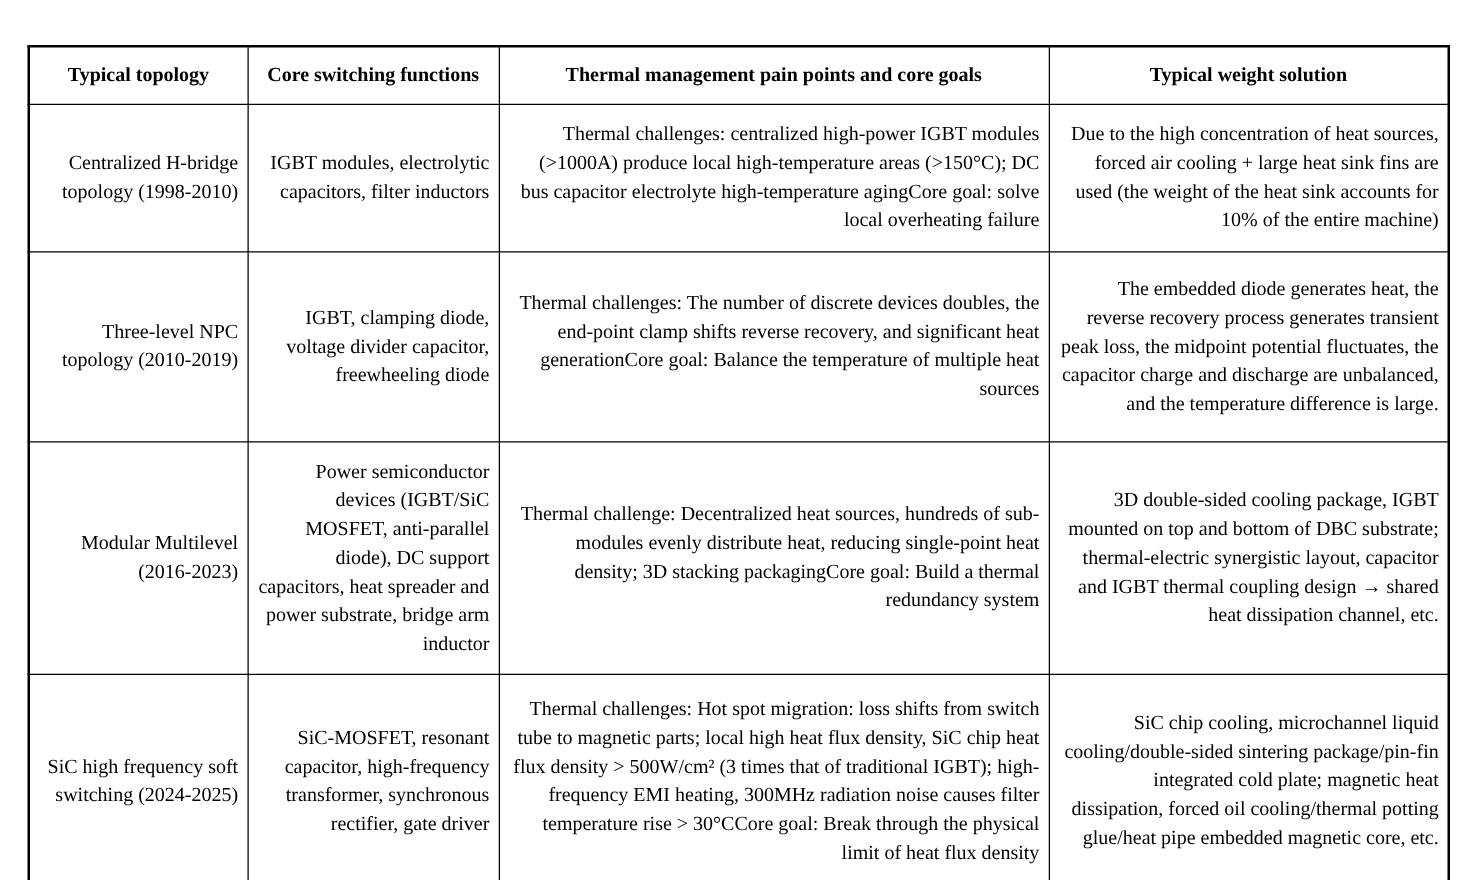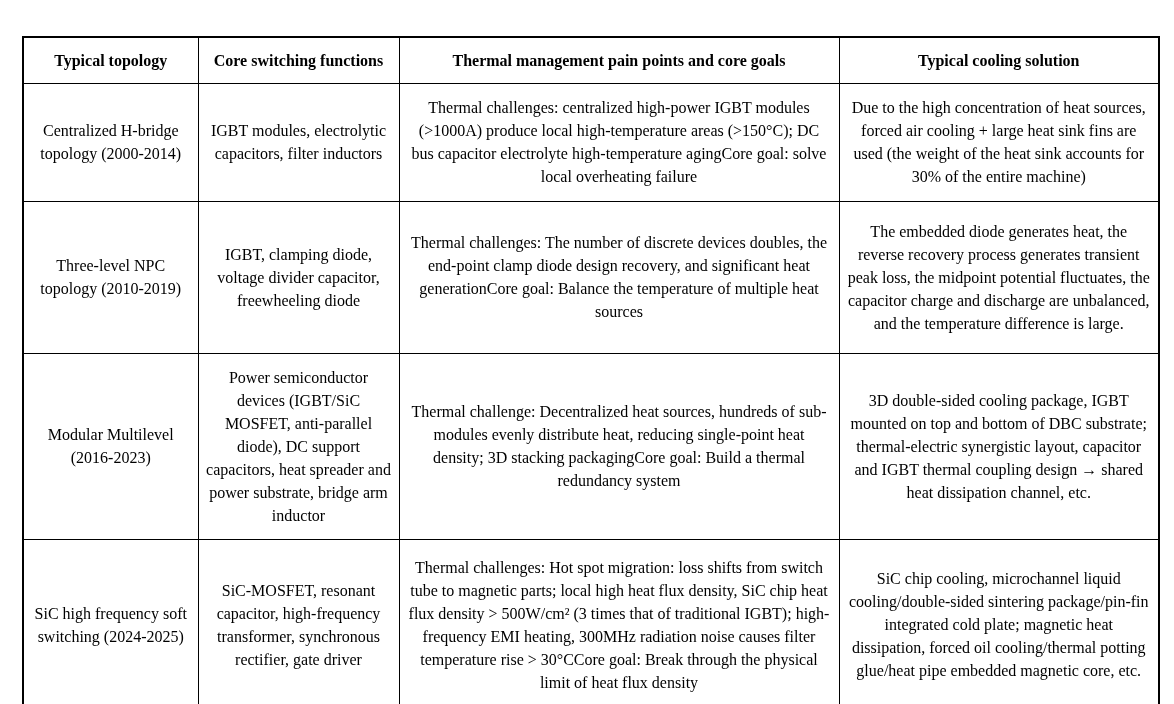--- a/index.html
+++ b/index.html
@@ -31,21 +31,21 @@
     vertical-align: middle;
     overflow: hidden;
   }
   table.topology-table th {
     font-weight: bold;
     text-align: center;
     padding: 2px 6px;
     height: 46px;
   }
   table.topology-table td {
-    text-align: center;
+    text-align: right;
     padding: 3px 7px;
   }
   tr.row-1 td { height: 118px; }
   tr.row-2 td { height: 152px; }
   tr.row-3 td { height: 186px; }
   tr.row-4 td { height: 172px; }
 </style>
 </head>
 <body>
 
@@ -55,34 +55,34 @@
       <col style="width:175px">
       <col style="width:201px">
       <col style="width:440px">
       <col style="width:320px">
     </colgroup>
     <thead>
       <tr>
         <th>Typical topology</th>
         <th>Core switching functions</th>
         <th>Thermal management pain points and core goals</th>
-        <th>Typical cooling solution</th>
+        <th>Typical weight solution</th>
       </tr>
     </thead>
     <tbody>
       <tr class="row-1">
-        <td>Centralized H-bridge topology (2000-2014)</td>
+        <td>Centralized H-bridge topology (1998-2010)</td>
         <td>IGBT modules, electrolytic capacitors, filter inductors</td>
         <td>Thermal challenges: centralized high-power IGBT modules (&gt;1000A) produce local high-temperature areas (&gt;150°C); DC bus capacitor electrolyte high-temperature agingCore goal: solve local overheating failure</td>
-        <td>Due to the high concentration of heat sources, forced air cooling + large heat sink fins are used (the weight of the heat sink accounts for 30% of the entire machine)</td>
+        <td>Due to the high concentration of heat sources, forced air cooling + large heat sink fins are used (the weight of the heat sink accounts for 10% of the entire machine)</td>
       </tr>
       <tr class="row-2">
         <td>Three-level NPC topology (2010-2019)</td>
         <td>IGBT, clamping diode, voltage divider capacitor, freewheeling diode</td>
-        <td>Thermal challenges: The number of discrete devices doubles, the end-point clamp diode design recovery, and significant heat generationCore goal: Balance the temperature of multiple heat sources</td>
+        <td>Thermal challenges: The number of discrete devices doubles, the end-point clamp shifts reverse recovery, and significant heat generationCore goal: Balance the temperature of multiple heat sources</td>
         <td>The embedded diode generates heat, the reverse recovery process generates transient peak loss, the midpoint potential fluctuates, the capacitor charge and discharge are unbalanced, and the temperature difference is large.</td>
       </tr>
       <tr class="row-3">
         <td>Modular Multilevel (2016-2023)</td>
         <td>Power semiconductor devices (IGBT/SiC MOSFET, anti-parallel diode), DC support capacitors, heat spreader and power substrate, bridge arm inductor</td>
         <td>Thermal challenge: Decentralized heat sources, hundreds of sub-modules evenly distribute heat, reducing single-point heat density; 3D stacking packagingCore goal: Build a thermal redundancy system</td>
         <td>3D double-sided cooling package, IGBT mounted on top and bottom of DBC substrate; thermal-electric synergistic layout, capacitor and IGBT thermal coupling design → shared heat dissipation channel, etc.</td>
       </tr>
       <tr class="row-4">
         <td>SiC high frequency soft switching (2024-2025)</td>

